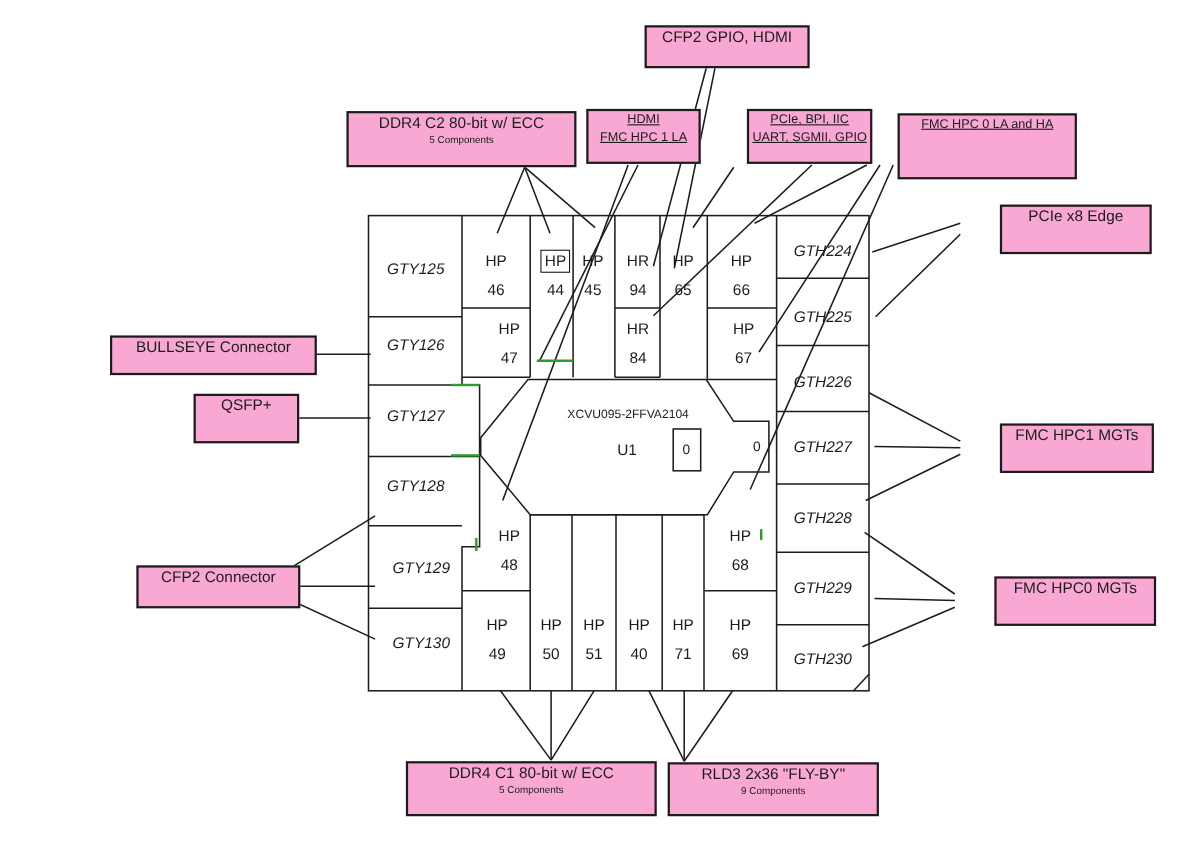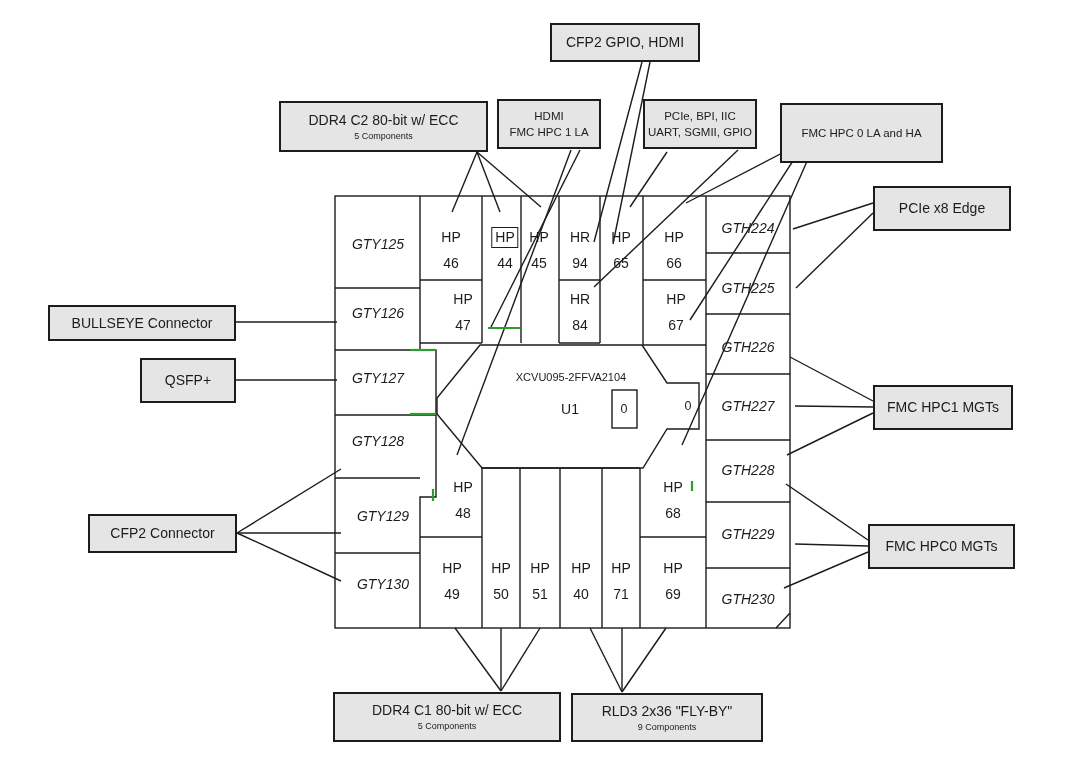--- a/index.html
+++ b/index.html
@@ -2,27 +2,27 @@
 <html><head>
 <meta charset="utf-8">
 <style>
   html,body{margin:0;padding:0;background:#ffffff;}
   .canvas{
     position:relative;width:1073px;height:767px;background:#ffffff;
     font-family:"Liberation Sans",sans-serif;color:#1c1c1c;overflow:hidden;
   }
   svg.layer{position:absolute;left:0;top:0;width:1073px;height:767px;}
   .callout{
-    position:absolute;border:2px solid #1c1c1c;background:#e5e5e5;
-    display:flex;flex-direction:column;align-items:center;justify-content:center;
-    text-align:center;box-sizing:border-box;
+    position:absolute;border:2px solid #1c1c1c;background:#f9a8d4;
+    display:flex;flex-direction:column;align-items:center;
+    text-align:center;box-sizing:border-box;margin-left:36px;
   }
   .callout .title{font-size:14px;line-height:17px;}
   .callout .sub{font-size:9px;line-height:11px;margin-top:2px;}
-  .callout.small .title{font-size:11.5px;line-height:16px;}
+  .callout.small .title{font-size:11.5px;line-height:16px;text-decoration:underline;}
   .bank{
     position:absolute;transform:translate(-50%,-50%);text-align:center;
     font-size:14px;line-height:26px;white-space:nowrap;
   }
   .bank span{display:block;}
   .bank .boxed{display:inline-block;line-height:19px;border:1.5px solid #1c1c1c;padding:0 3px;margin-bottom:2px;}
   .gt{
     position:absolute;transform:translate(-50%,-50%);
     font-size:14px;white-space:nowrap;font-style:italic;
   }
@@ -256,21 +256,21 @@
   </div>
 
   <div class="callout" style="left:873px;top:385px;width:140px;height:45px">
     <div class="title">FMC HPC1 MGTs</div>
   </div>
 
   <div class="callout" style="left:868px;top:524px;width:147px;height:45px">
     <div class="title">FMC HPC0 MGTs</div>
   </div>
 
-  <div class="callout" style="left:48px;top:305px;width:188px;height:36px">
+  <div class="callout" style="left:64px;top:305px;width:188px;height:36px">
     <div class="title">BULLSEYE Connector</div>
   </div>
 
   <div class="callout" style="left:140px;top:358px;width:96px;height:45px">
     <div class="title">QSFP+</div>
   </div>
 
   <div class="callout" style="left:88px;top:514px;width:149px;height:39px">
     <div class="title">CFP2 Connector</div>
   </div>

